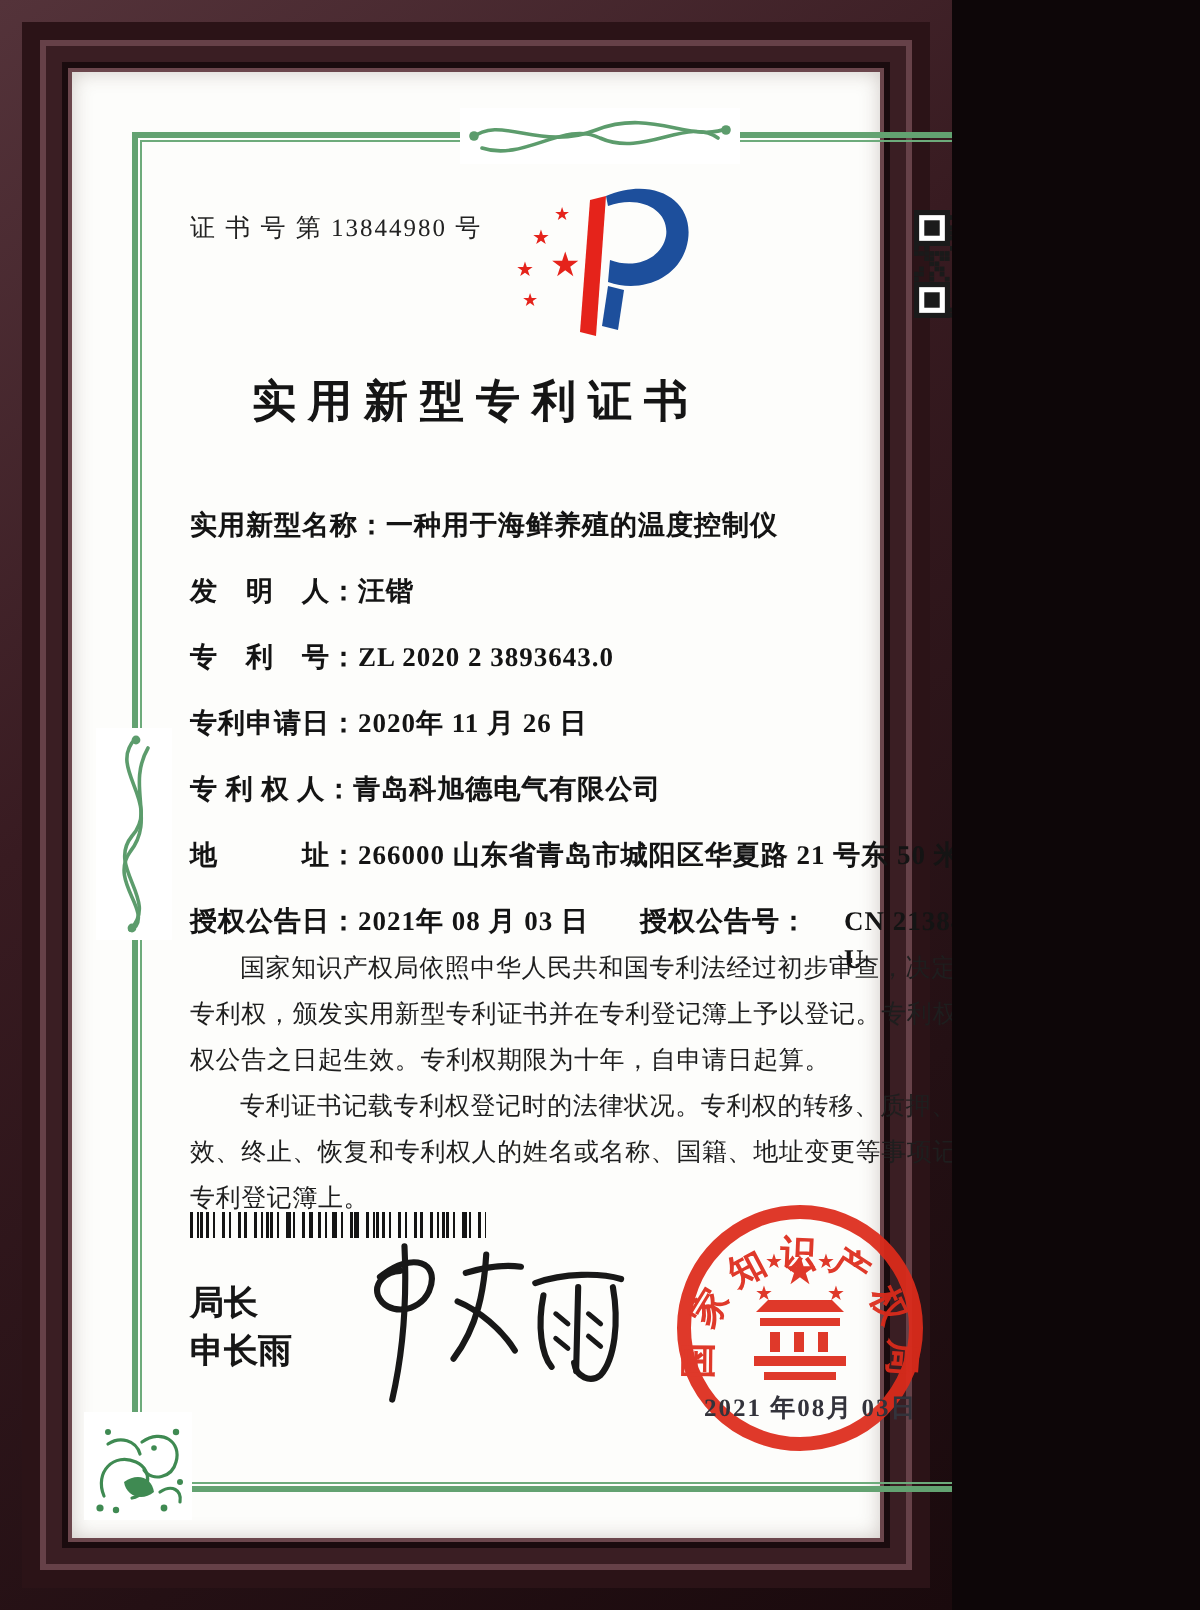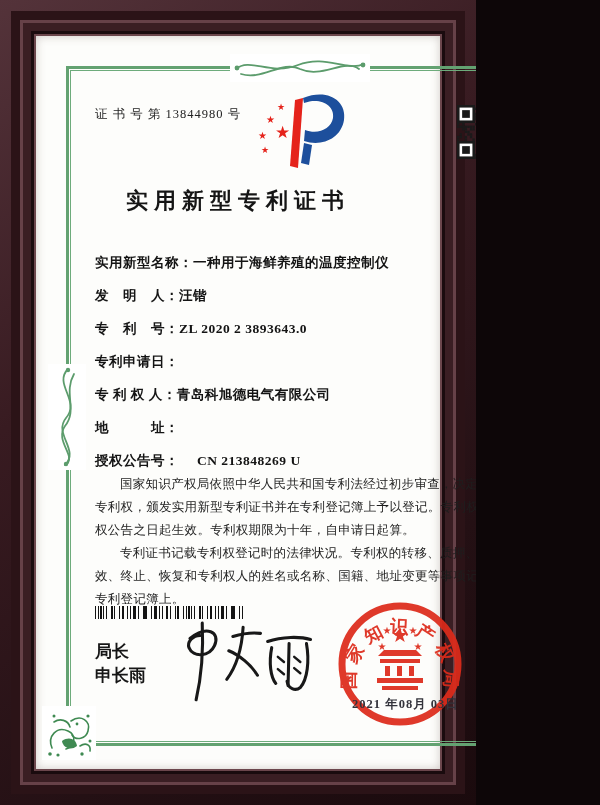--- a/index.html
+++ b/index.html
@@ -308,29 +308,35 @@
     <div class="frow">
       <span class="flabel">发　明　人：</span>
       <span class="fvalue">汪锴</span>
     </div>
     <div class="frow">
       <span class="flabel">专　利　号：</span>
       <span class="fvalue">ZL 2020 2 3893643.0</span>
     </div>
     <div class="frow">
       <span class="flabel">专利申请日：</span>
+      <span class="fvalue">2020年 11 月 26 日</span>
     </div>
     <div class="frow">
       <span class="flabel">专 利 权 人：</span>
       <span class="fvalue">青岛科旭德电气有限公司</span>
     </div>
     <div class="frow">
       <span class="flabel">地　　　址：</span>
-    </div>
-    <div class="frow">
+      <span class="fvalue">266000 山东省青岛市城阳区华夏路 21 号东 50 米</span>
+    </div>
+    <div class="frow">
+      <span class="grant-left">
+        <span class="flabel">授权公告日：</span>
+        <span class="fvalue">2021年 08 月 03 日</span>
+      </span>
       <span style="display:flex;gap:18px;">
         <span class="flabel">授权公告号：</span>
         <span class="fvalue">CN 213848269 U</span>
       </span>
     </div>
   </div>
 
   <div class="paras">
     <p>国家知识产权局依照中华人民共和国专利法经过初步审查，决定授予专利权，颁发实用新型专利证书并在专利登记簿上予以登记。专利权自授权公告之日起生效。专利权期限为十年，自申请日起算。</p>
     <p>专利证书记载专利权登记时的法律状况。专利权的转移、质押、无效、终止、恢复和专利权人的姓名或名称、国籍、地址变更等事项记载在专利登记簿上。</p>

